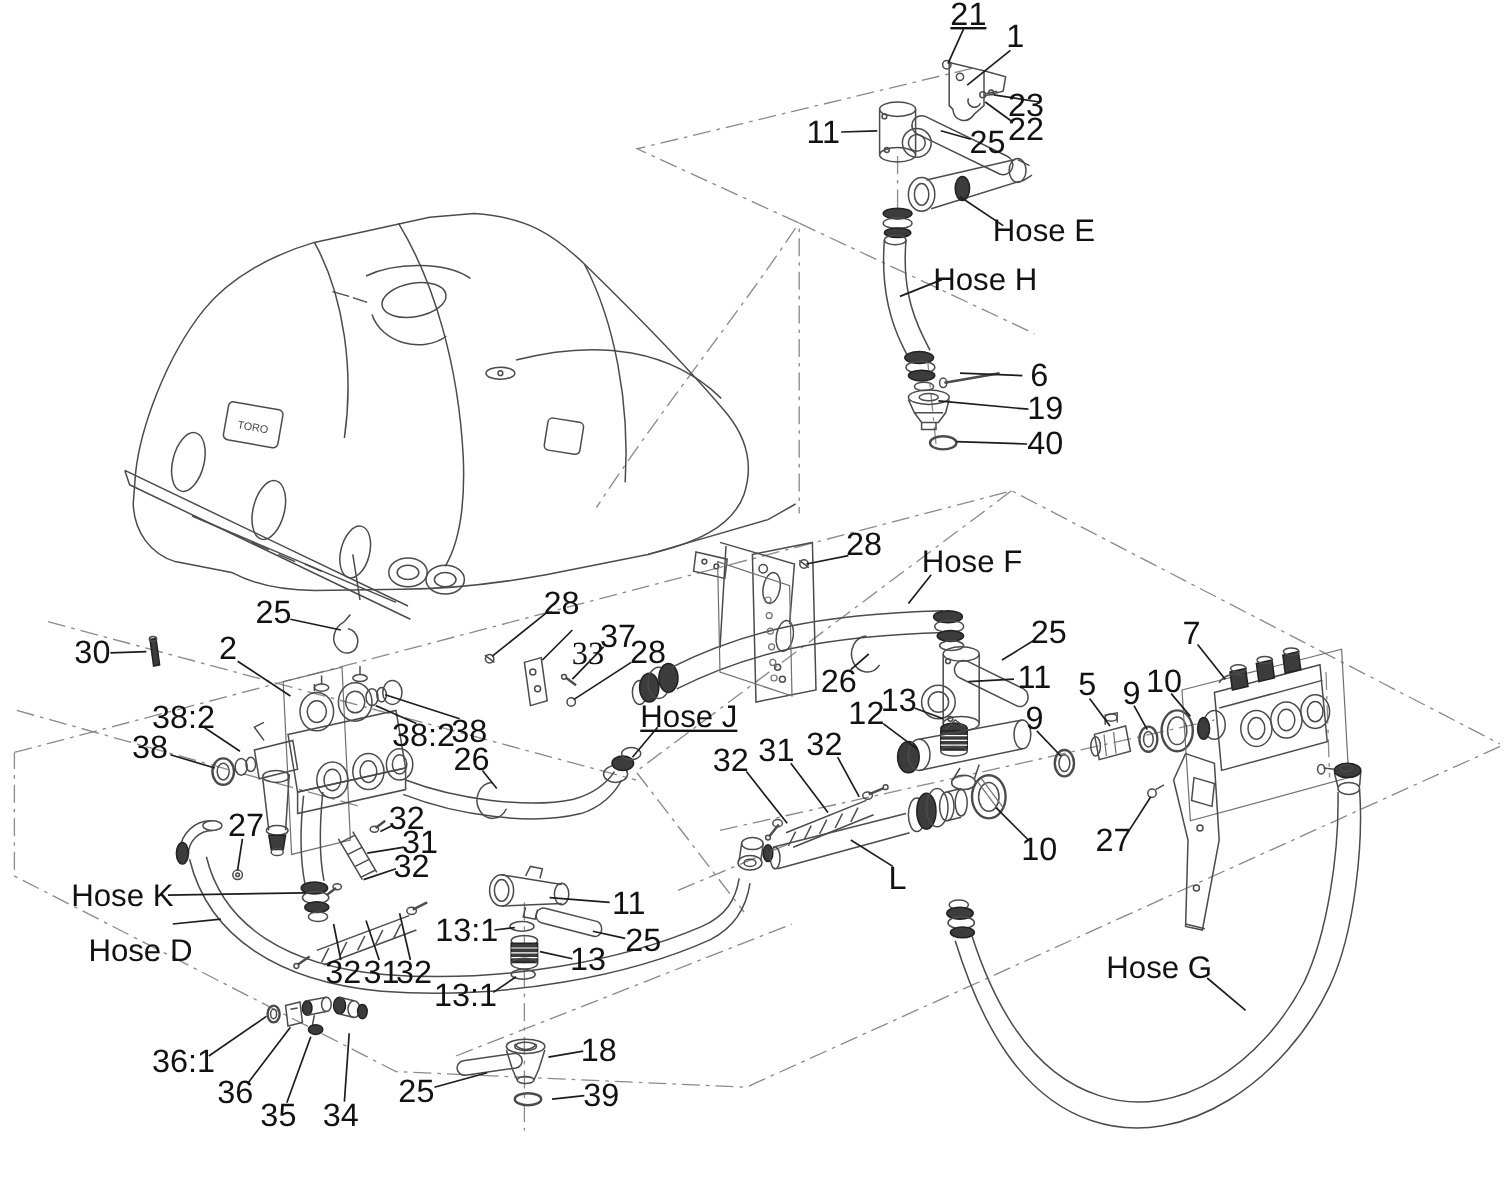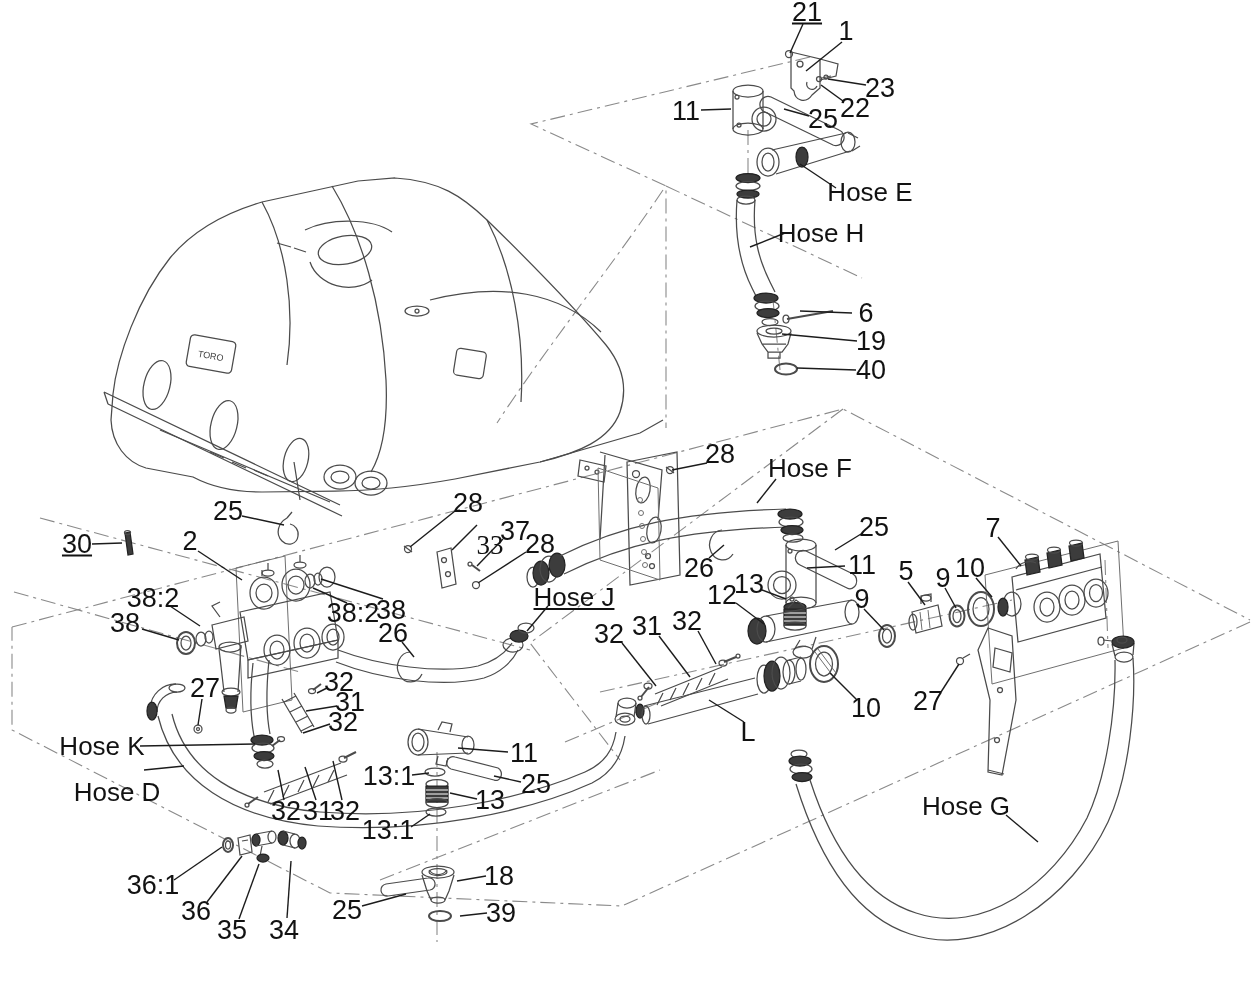--- a/index.html
+++ b/index.html
@@ -501,21 +501,21 @@
       <line x1="239" y1="919" x2="259" y2="864"></line>
       <line x1="287" y1="918" x2="291" y2="861"></line>
       <line x1="362" y1="906" x2="406" y2="894"></line>
       <line x1="486" y1="876" x2="457" y2="881"></line>
       <line x1="487" y1="913" x2="460" y2="916"></line>
     </svg>
 
   <div id="callout-layer">
       <div class="callout" style="left: 807px; top: 12px; text-decoration: underline;">21</div>
       <div class="callout" style="left: 846px; top: 31px;">1</div>
-      <div class="callout" style="left: 880px; top: 88px;">23</div>
+      <div class="callout" style="left: 855px; top: 88px;">23</div>
       <div class="callout" style="left: 855px; top: 108px;">22</div>
       <div class="callout" style="left: 686px; top: 111px;">11</div>
       <div class="callout" style="left: 823px; top: 119px;">25</div>
       <div class="callout hose" style="left: 870px; top: 192px;">Hose E</div>
       <div class="callout hose" style="left: 821px; top: 233px;">Hose H</div>
       <div class="callout" style="left: 866px; top: 313px;">6</div>
       <div class="callout" style="left: 871px; top: 341px; text-align: center;">19</div>
       <div class="callout" style="left: 871px; top: 370px;">40</div>
       <div class="callout" style="left: 720px; top: 454px;">28</div>
       <div class="callout hose" style="left: 810px; top: 468px;">Hose F</div>
@@ -535,21 +535,21 @@
       <div class="callout" style="left: 866px; top: 708px;">10</div>
       <div class="callout" style="left: 928px; top: 701px;">27</div>
       <div class="callout" style="left: 748px; top: 732px;">L</div>
       <div class="callout hose" style="left: 966px; top: 806px;">Hose G</div>
       <div class="callout" style="left: 468px; top: 503px;">28</div>
       <div class="callout" style="left: 490px; top: 545px; font-family: Liberation Serif, serif;">33</div>
       <div class="callout" style="left: 515px; top: 531px;">37</div>
       <div class="callout" style="left: 540px; top: 544px;">28</div>
       <div class="callout" style="left: 228px; top: 511px;">25</div>
       <div class="callout" style="left: 190px; top: 541px;">2</div>
-      <div class="callout" style="left: 77px; top: 544px; text-decoration: underline;">30</div>
+      <div class="callout" style="left: 77px; top: 544px;">30</div>
       <div class="callout" style="left: 153px; top: 598px;">38:2</div>
       <div class="callout" style="left: 125px; top: 623px;">38</div>
       <div class="callout" style="left: 353px; top: 613px;">38:2</div>
       <div class="callout" style="left: 391px; top: 610px;">38</div>
       <div class="callout" style="left: 393px; top: 633px;">26</div>
       <div class="callout" style="left: 205px; top: 688px;">27</div>
       <div class="callout" style="left: 339px; top: 682px;">32</div>
       <div class="callout" style="left: 350px; top: 702px;">31</div>
       <div class="callout" style="left: 343px; top: 722px;">32</div>
       <div class="callout hose" style="left: 574px; top: 597px; text-decoration: underline;">Hose J</div>

